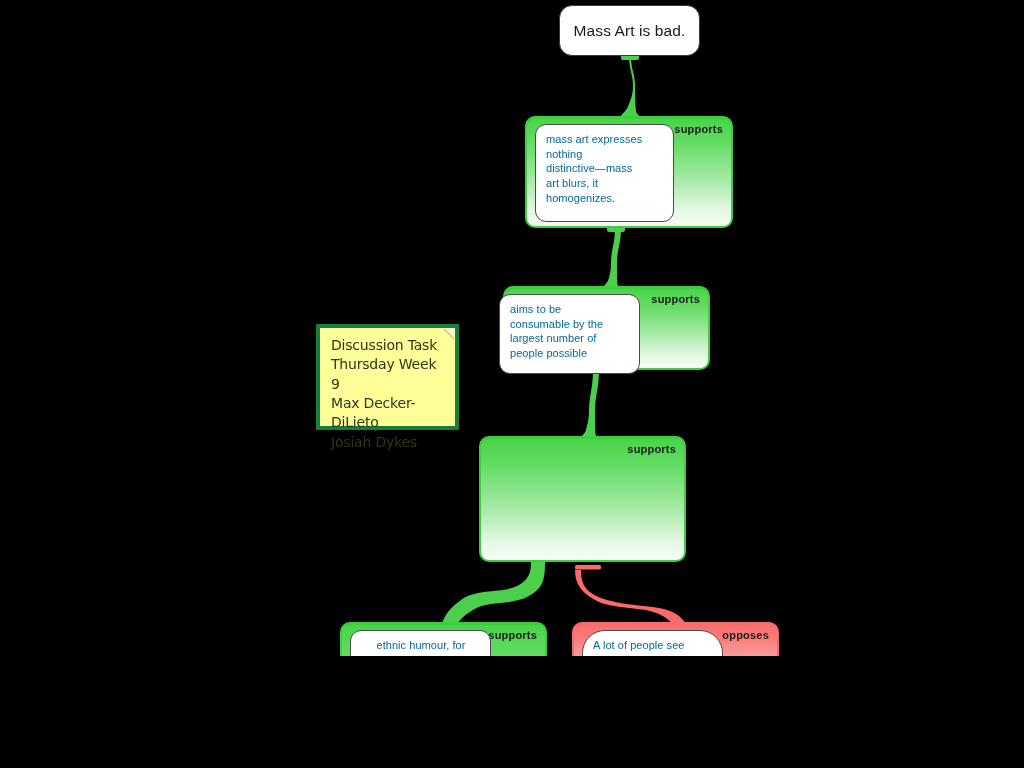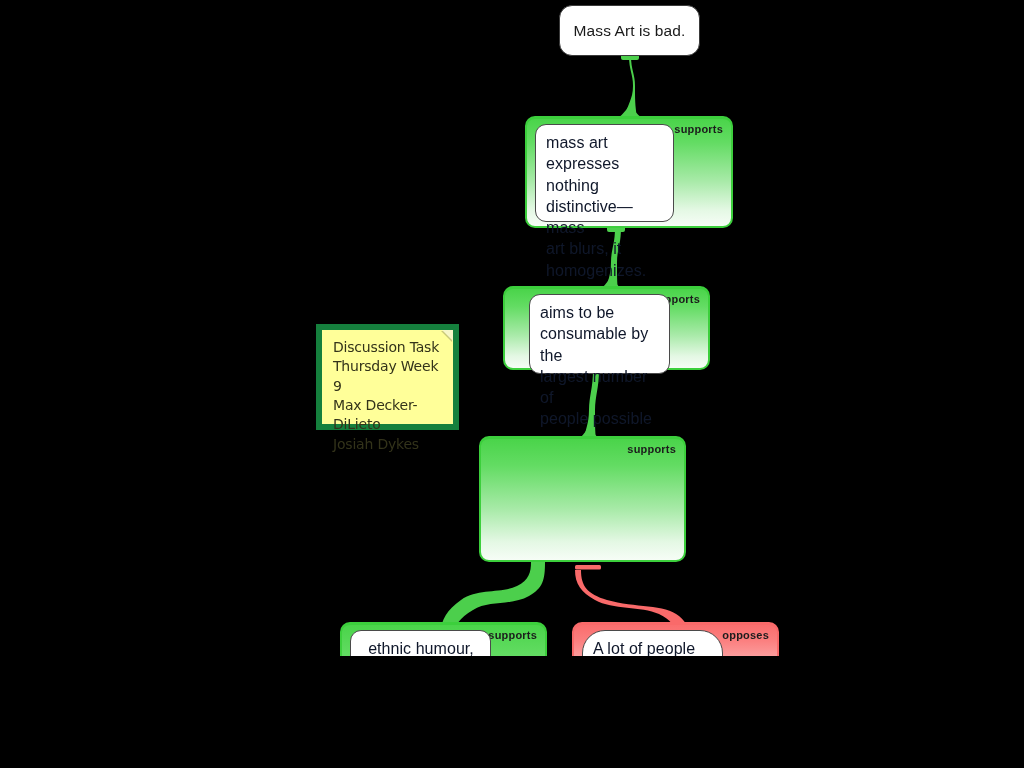--- a/index.html
+++ b/index.html
@@ -74,32 +74,32 @@
   .claim-box {
     position: absolute;
     box-sizing: border-box;
     background: #ffffff;
     border: 1.5px solid #4a4a4a;
     border-radius: 11px;
     padding: 7px 9px 6px 10px;
     z-index: 6;
   }
   .claim-text {
-    font-size: 16px;
-    color: #0f172a;
+    font-size: 11px;
+    color: #0369a1;
     line-height: 1.33;
     letter-spacing: 0.05px;
     white-space: pre-line;
   }
   
   .sticky {
     position: absolute;
     box-sizing: border-box;
     background: #ffff99;
-    border: 6px solid #15803d;
+    border: 4px solid #15803d;
     z-index: 7;
     padding: 8px 10px 11px 11px;
   }
   .sticky-fold {
     position: absolute;
     top: 0;
     right: 0;
     width: 0;
     height: 0;
     border-left: 11px solid transparent;
@@ -155,21 +155,21 @@
     <div class="claim-text">mass art expresses
 nothing
 distinctive—mass
 art blurs, it
 homogenizes.</div>
   </div>
 
   <div class="reason supports" style="left:468px; top:286px; width:207px; height:84px;">
     <span class="relation-label">supports</span>
   </div>
-  <div class="claim-box" style="left:494px; top:294px; width:141px; height:80px;">
+  <div class="claim-box" style="left:464px; top:294px; width:141px; height:80px;">
     <div class="claim-text">aims to be
 consumable by the
 largest number of
 people possible</div>
   </div>
 
   <div class="reason supports" style="left:444px; top:436px; width:207px; height:126px;">
     <span class="relation-label">supports</span>
   </div>
 

